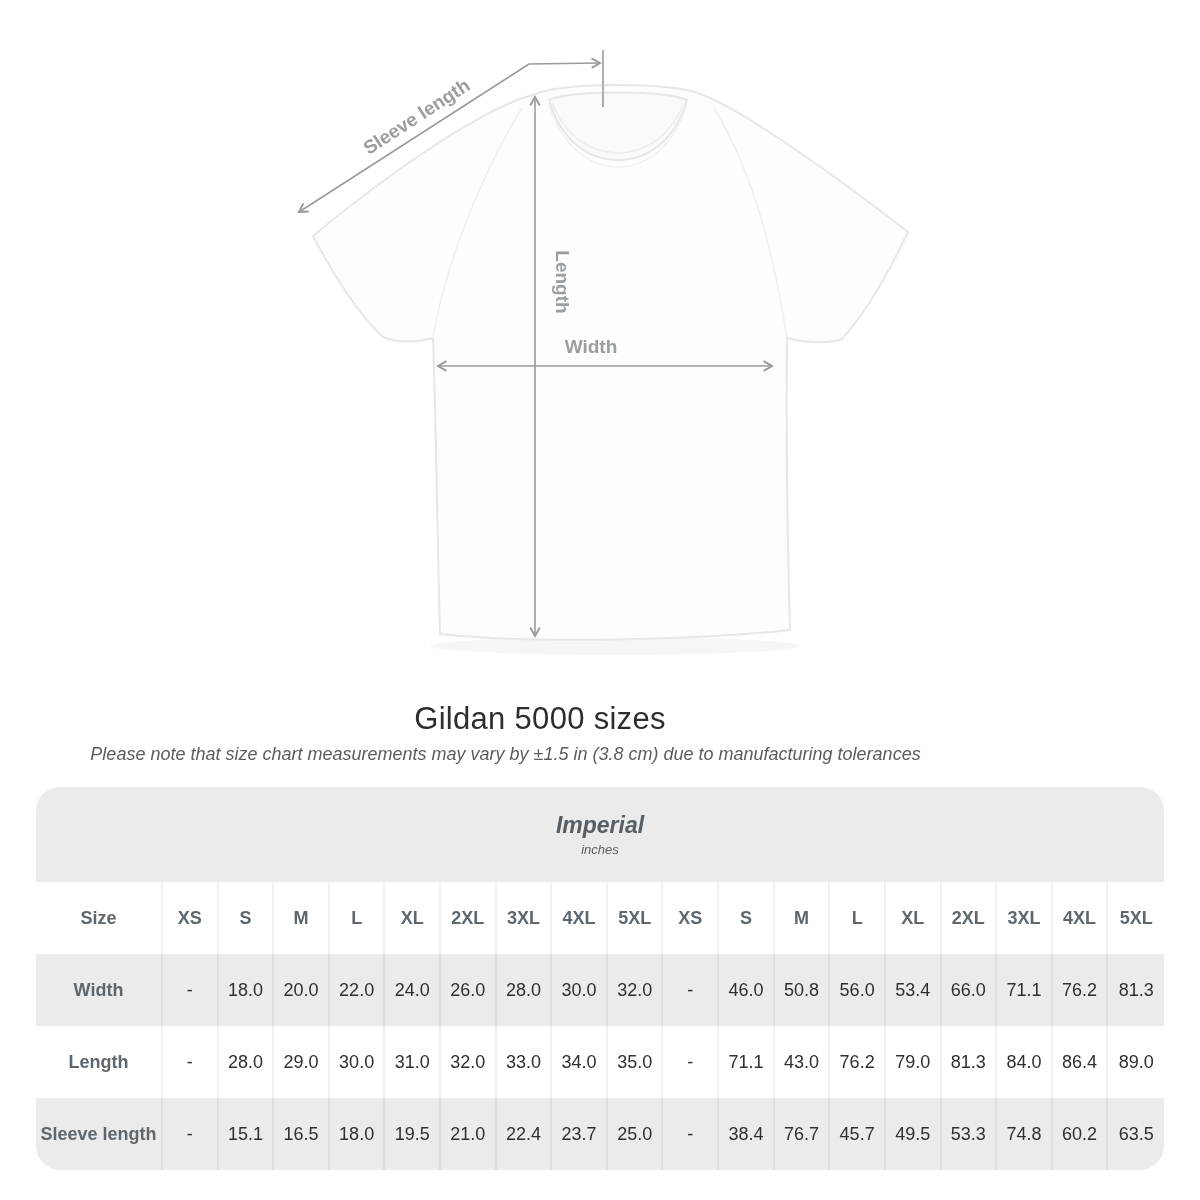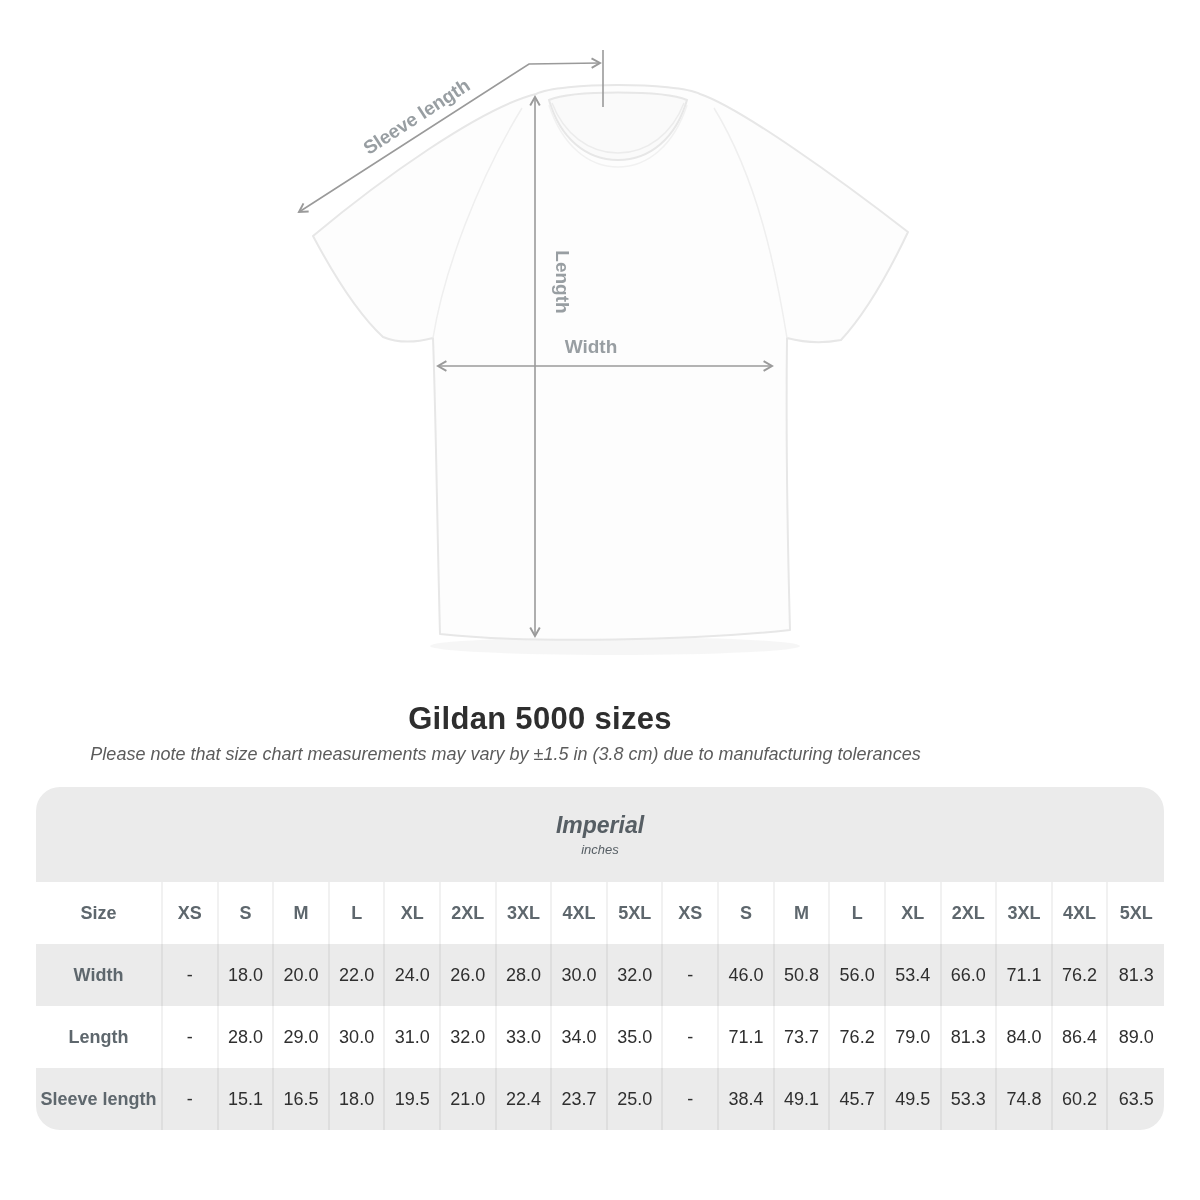--- a/index.html
+++ b/index.html
@@ -4,35 +4,35 @@
 <style>
   html,body{margin:0;padding:0;}
   body{
     width:1200px;height:1200px;background:#ffffff;position:relative;overflow:hidden;
     font-family:"Liberation Sans",sans-serif;
   }
   .figure{position:absolute;left:0;top:0;}
   .fig-label{font-family:"Liberation Sans",sans-serif;font-weight:bold;font-size:19px;fill:#989ea2;}
   .page-title{
     position:absolute;top:701px;left:0;width:1080px;text-align:center;
-    font-size:31px;font-weight:bold;color:#2e2e2e;letter-spacing:.3px;
+    font-size:31px;font-weight:normal;color:#2e2e2e;letter-spacing:.3px;
   }
   .page-subtitle{
     position:absolute;top:744px;left:0;width:1011px;text-align:center;
     font-size:18px;font-style:italic;color:#5c5c5c;
   }
   .card{
     position:absolute;left:36px;top:787px;width:1128px;
     border-radius:24px;overflow:hidden;background:#ffffff;
   }
   .uband{display:flex;background:#ebebeb;height:95px;}
   .ugroup{flex:1;display:flex;flex-direction:column;align-items:center;justify-content:center;gap:3px;}
   .uname{font-size:23px;font-weight:bold;font-style:italic;color:#565e64;}
   .usub{font-size:13px;font-style:italic;color:#565e64;}
-  .trow{display:grid;grid-template-columns:127px repeat(18,1fr);height:62px;}
+  .trow{display:grid;grid-template-columns:127px repeat(18,1fr);height:72px;}
   .r-gray{background:#ebebeb;}
   .c{
     display:flex;align-items:center;justify-content:center;
     border-right:2px solid rgba(0,0,0,.055);
     font-size:18px;color:#2f2f2f;
   }
   .c:last-child{border-right:none;}
   .h{font-weight:bold;color:#5e676d;}
 </style>
 </head>
@@ -138,21 +138,21 @@
     <span class="c">28.0</span>
     <span class="c">29.0</span>
     <span class="c">30.0</span>
     <span class="c">31.0</span>
     <span class="c">32.0</span>
     <span class="c">33.0</span>
     <span class="c">34.0</span>
     <span class="c">35.0</span>
     <span class="c">-</span>
     <span class="c">71.1</span>
-    <span class="c">73.7</span>
+    <span class="c">43.0</span>
     <span class="c">76.2</span>
     <span class="c">79.0</span>
     <span class="c">81.3</span>
     <span class="c">84.0</span>
     <span class="c">86.4</span>
     <span class="c">89.0</span>
   </div>
 
   <div class="trow r-gray">
     <span class="c h">Sleeve length</span>
@@ -160,21 +160,21 @@
     <span class="c">15.1</span>
     <span class="c">16.5</span>
     <span class="c">18.0</span>
     <span class="c">19.5</span>
     <span class="c">21.0</span>
     <span class="c">22.4</span>
     <span class="c">23.7</span>
     <span class="c">25.0</span>
     <span class="c">-</span>
     <span class="c">38.4</span>
-    <span class="c">49.1</span>
+    <span class="c">76.7</span>
     <span class="c">45.7</span>
     <span class="c">49.5</span>
     <span class="c">53.3</span>
     <span class="c">74.8</span>
     <span class="c">60.2</span>
     <span class="c">63.5</span>
   </div>
 </div>
 
 </body></html>

